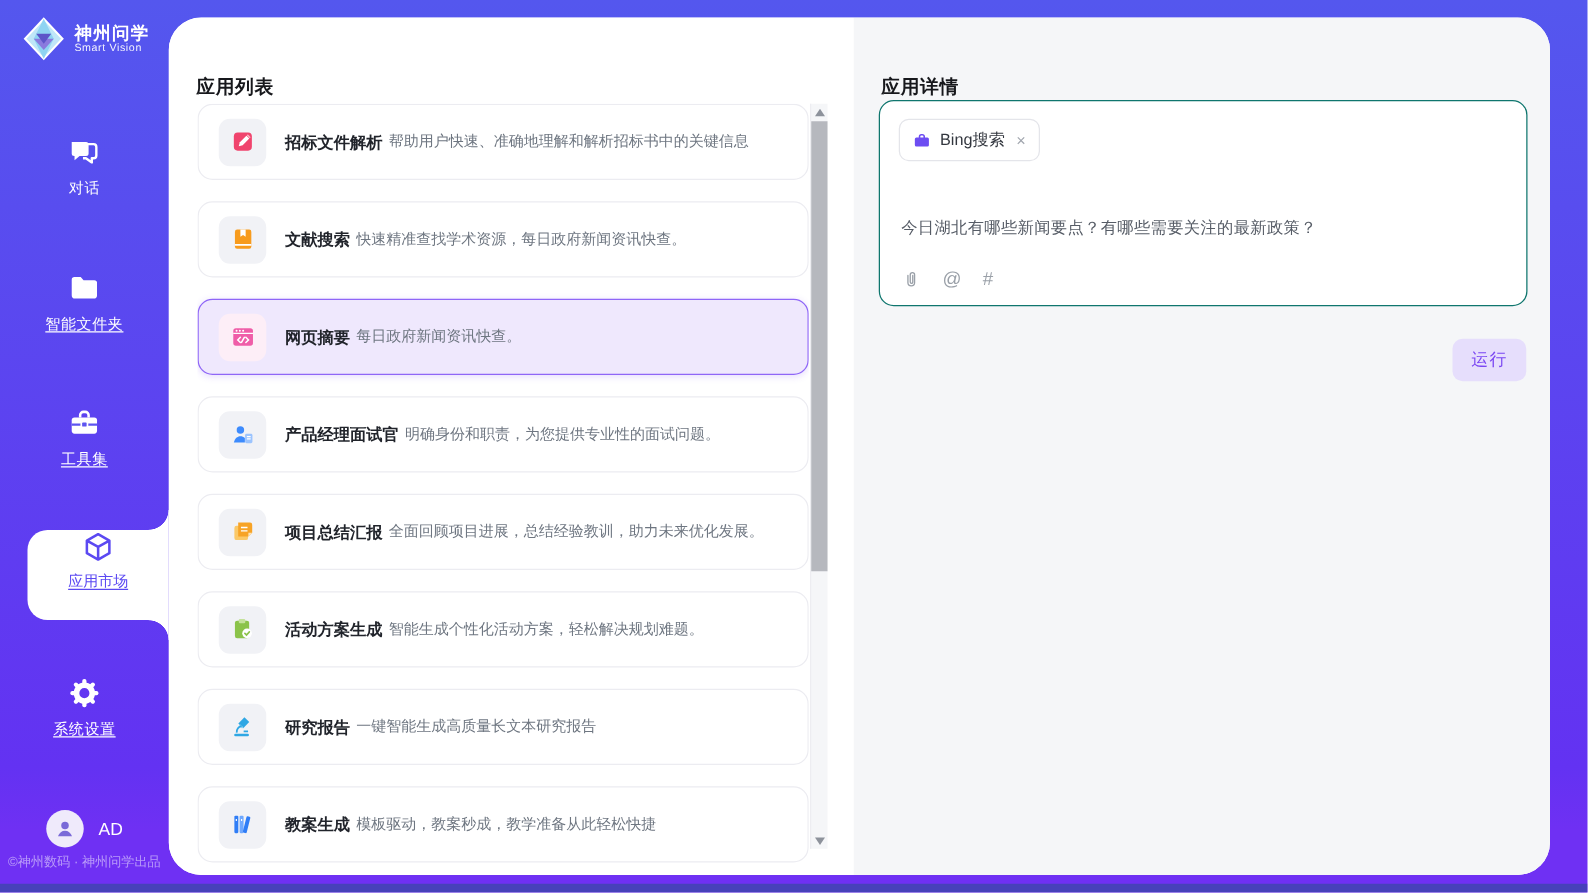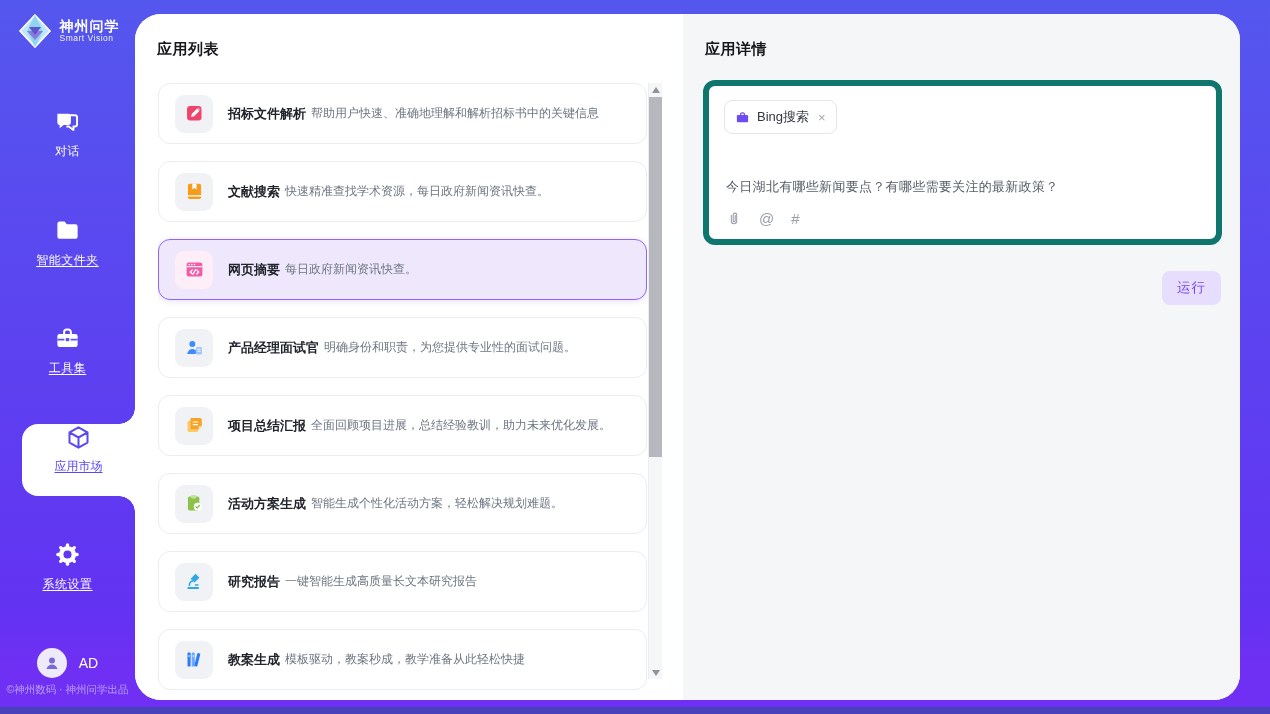--- a/index.html
+++ b/index.html
@@ -36,21 +36,21 @@
   .user-row { position:absolute; left:0; top:648px; width:135px; display:flex; align-items:center; justify-content:center; gap:12px; cursor:pointer; }
   .avatar { width:30px; height:30px; border-radius:50%; background:#efeafb; display:flex; align-items:center; justify-content:center; }
   .user-name { color:#fff; font-size:14px; }
   .side-footer { position:absolute; left:0; top:683px; width:135px; text-align:center; color:rgba(255,255,255,.5); font-size:10.5px; }
 
   
   .content { position:absolute; left:135px; top:14px; width:1105px; height:686px;
     background:#fff; border-radius:26px; overflow:hidden; display:flex; z-index:2; }
 
   .list-pane { position:relative; width:548px; background:#fff; flex:none; }
-  .pane-title { font-size:15px; font-weight:700; color:#17181c; letter-spacing:.5px; }
+  .pane-title { font-size:15px; font-weight:700; color:#17181c; letter-spacing:.5px;margin-top:20px; }
   .list-pane .pane-title { position:absolute; left:22px; top:26px; }
 
   .cards { position:absolute; left:23px; top:69px; width:489px; height:617px; overflow:hidden; }
   .card { display:flex; align-items:center; gap:15px; height:61px; padding:0 16px;
     border:1px solid #ececf1; border-radius:12px; background:#fff; margin-bottom:17px; cursor:pointer; }
   .card.selected { background:#efe8fd; border:1.5px solid #8f66f7; box-shadow:0 1px 6px rgba(122,70,242,.18); }
   .icon-box { width:38px; height:38px; border-radius:9px; background:#f1f2f6; flex:none;
     display:flex; align-items:center; justify-content:center; }
   .card.selected .icon-box { background:#fdeef7; }
   .card-texts { display:flex; gap:5px; min-width:0; }
@@ -63,21 +63,21 @@
   .sb-btn { height:13px; display:flex; align-items:center; justify-content:center; }
   .tri-up { width:0; height:0; border-left:4px solid transparent; border-right:4px solid transparent; border-bottom:6px solid #8d929b; }
   .tri-down { width:0; height:0; border-left:4px solid transparent; border-right:4px solid transparent; border-top:6px solid #8d929b; }
   .sb-thumb { position:absolute; left:0; top:14px; width:13px; height:360px; background:#b6b8be; }
   .sb-btn.bottom { position:absolute; bottom:0; left:0; width:13px; }
 
   
   .detail-pane { position:relative; flex:1; background:#f5f6f8; }
   .detail-pane .pane-title { position:absolute; left:22px; top:26px; }
   .detail-card { position:absolute; left:20px; top:66px; right:18px; height:165px;
-    background:#fff; border:6px solid #0f766e; border-radius:12px; }
+    background:#fff; border:1px solid #0f766e; border-radius:12px; }
   .tool-tag { position:absolute; left:15px; top:14px; display:inline-flex; align-items:center; gap:7px;
     padding:7px 10px; border:1px solid #e4e5ea; border-radius:8px; background:#fff; cursor:default; }
   .tool-tag .tag-label { font-size:13px; color:#33373f; }
   .tag-close { font-size:13px; color:#a2a7af; margin-left:2px; cursor:pointer; line-height:1; }
   .query-text { position:absolute; left:17px; top:64px; right:16px; font-size:13px; color:#565c66; letter-spacing:.3px;margin-top:28px; }
   .input-toolbar { position:absolute; left:17px; bottom:12px; display:flex; align-items:center; gap:17px; color:#9aa0a8; }
   .tb-glyph { font-size:15px; cursor:pointer; }
   .run-btn { position:absolute; right:19px; top:257px; padding:8px 15px; border:none; border-radius:8px;
     background:#e6defc; color:#7a46f2; font-size:13.5px; font-family:inherit; cursor:pointer; letter-spacing:1px; }
 

